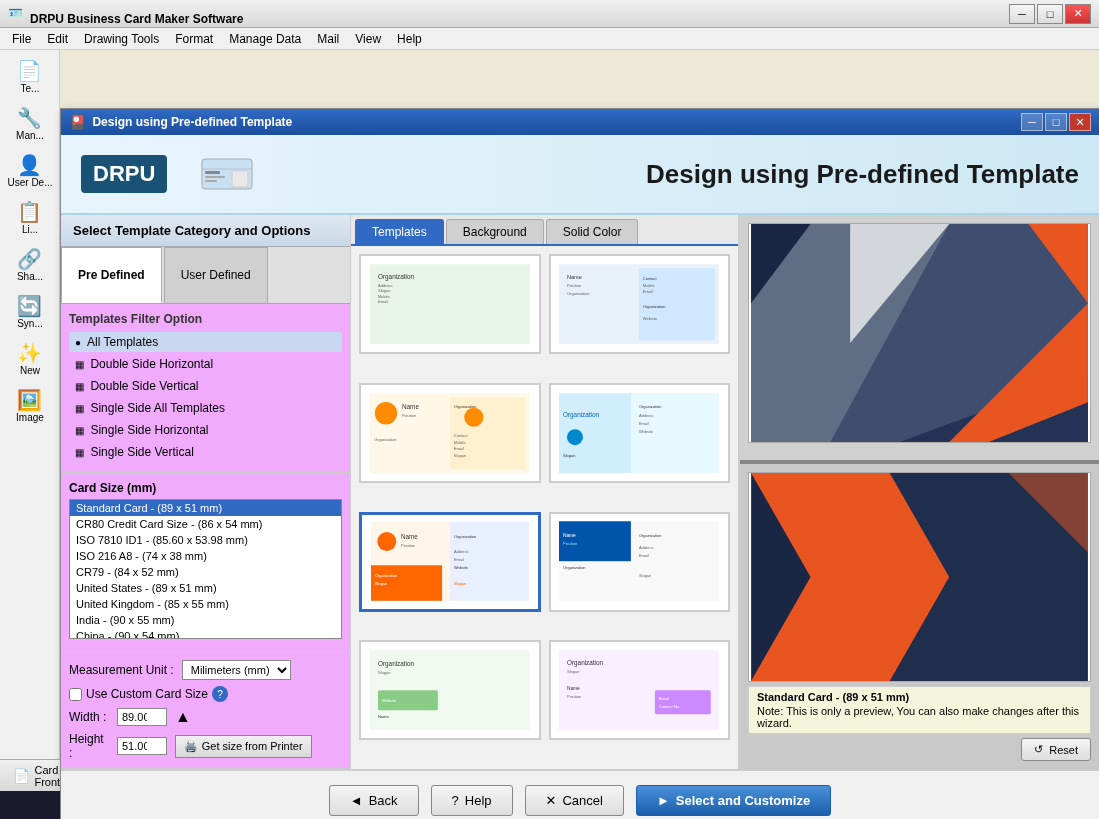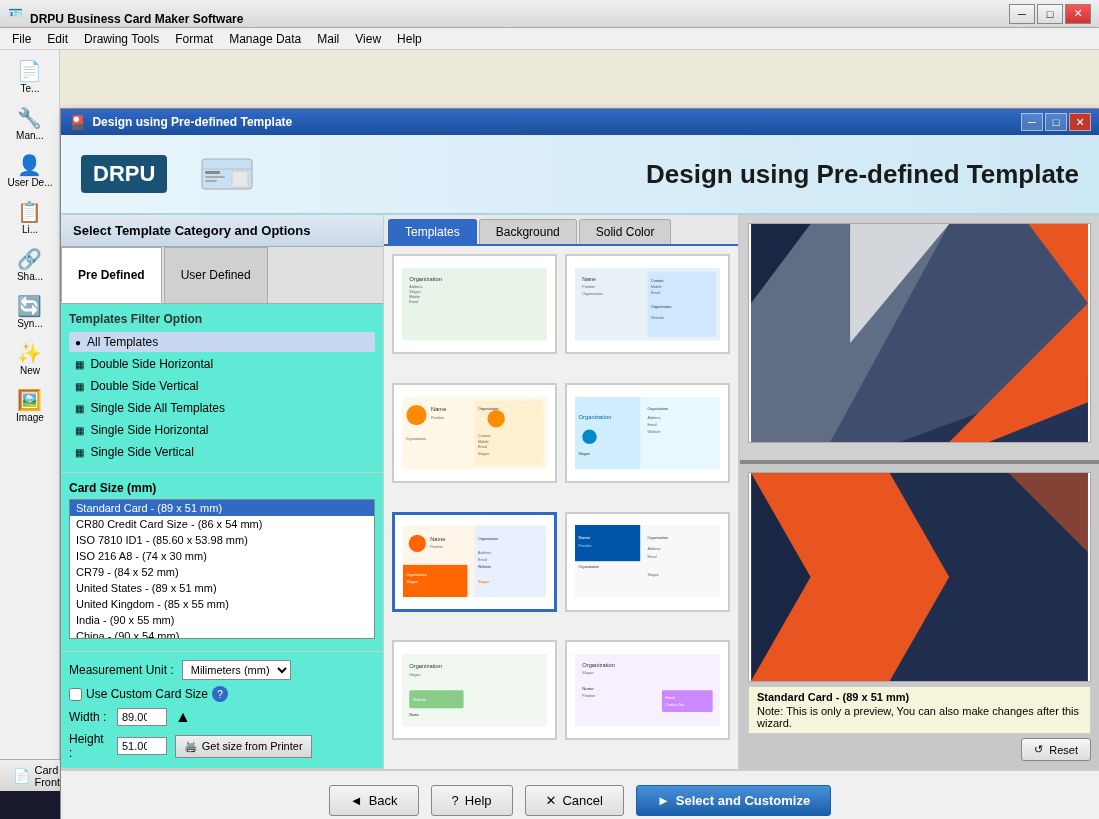--- a/index.html
+++ b/index.html
@@ -111,23 +111,23 @@
     }
 
     
     .dialog-content {
       display: flex;
       height: calc(720px - 26px - 80px - 60px);
     }
 
     
     .left-panel {
-      width: 323px;
+      width: 290px;
       border-right: 1px solid #ccc;
-      background: #5eead4;
+      background: #f0abfc;
       display: flex;
       flex-direction: column;
     }
     .category-header {
       background: linear-gradient(to bottom, #e0e8f0, #c8d8e8);
       padding: 8px 12px;
       font-weight: bold;
       font-size: 13px;
       border-bottom: 1px solid #aaa;
     }
@@ -522,21 +522,21 @@
               <span>Single Side Vertical</span>
             </div>
           </div>
 
           <div class="card-size-section">
             <div class="card-size-label">Card Size (mm)</div>
             <div class="card-size-list">
               <div class="card-size-item selected">Standard Card  -  (89 x 51 mm)</div>
               <div class="card-size-item">CR80 Credit Card Size  -  (86 x 54 mm)</div>
               <div class="card-size-item">ISO 7810 ID1  -  (85.60 x 53.98 mm)</div>
-              <div class="card-size-item">ISO 216  A8  -  (74 x 30 mm)</div>
+              <div class="card-size-item">ISO 216  A8  -  (74 x 38 mm)</div>
               <div class="card-size-item">CR79  -  (84 x 52 mm)</div>
               <div class="card-size-item">United States  -  (89 x 51 mm)</div>
               <div class="card-size-item">United Kingdom  -  (85 x 55 mm)</div>
               <div class="card-size-item">India  -  (90 x 55 mm)</div>
               <div class="card-size-item">China  -  (90 x 54 mm)</div>
 
             </div>
           </div>
 
           <div class="measurement-section">

